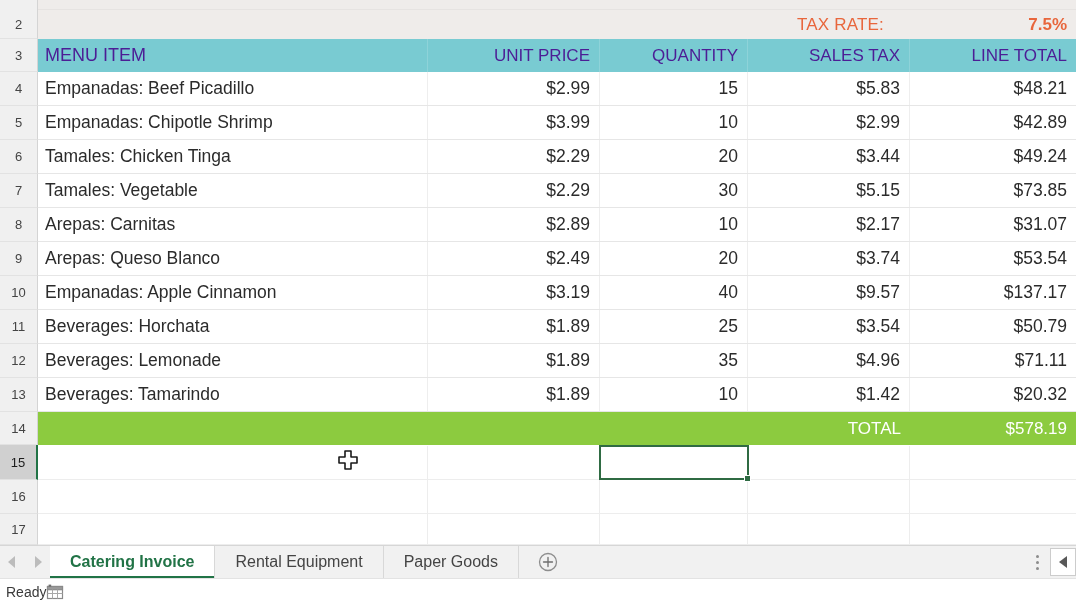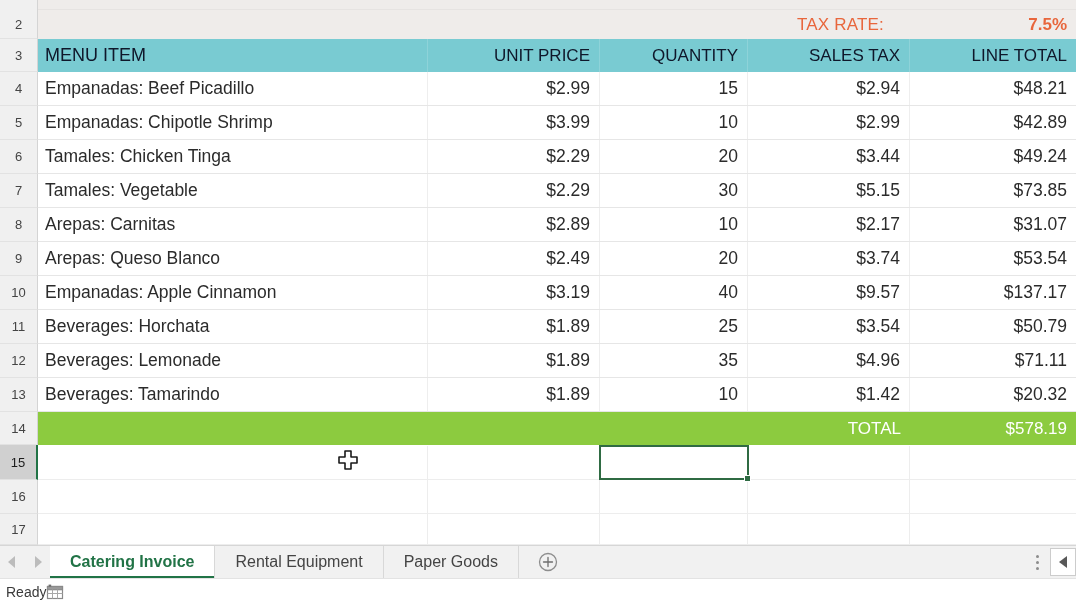--- a/index.html
+++ b/index.html
@@ -86,21 +86,21 @@
     padding-right: 9px;
     color: #e8663c;
     font-size: 17px;
     font-weight: bold;
   }
 
   
   #row3 {
     top: 39px; height: 33px;
     background: #79cbd2;
-    color: #0f172a;
+    color: #4c1d95;
     font-size: 17px;
   }
   #row3 .c-item { font-size: 18px; }
   #row3 > div { border-right: 1px solid #8ed3d9; height: 33px; display: flex; align-items: center; }
   #row3 > div:last-child { border-right: none; }
   #row3 .c-item { justify-content: flex-start; }
   #row3 .c-price, #row3 .c-qty, #row3 .c-tax, #row3 .c-total { justify-content: flex-end; }
 
   
   .drow {
@@ -362,21 +362,21 @@
       <div class="c-price">UNIT PRICE</div>
       <div class="c-qty">QUANTITY</div>
       <div class="c-tax">SALES TAX</div>
       <div class="c-total">LINE TOTAL</div>
     </div>
 
     <div class="row drow" style="top:72px;">
       <div class="c-item">Empanadas: Beef Picadillo</div>
       <div class="c-price">$2.99</div>
       <div class="c-qty">15</div>
-      <div class="c-tax">$2.94</div>
+      <div class="c-tax">$5.83</div>
       <div class="c-total">$48.21</div>
     </div>
     <div class="row drow" style="top:106px;">
       <div class="c-item">Empanadas: Chipotle Shrimp</div>
       <div class="c-price">$3.99</div>
       <div class="c-qty">10</div>
       <div class="c-tax">$2.99</div>
       <div class="c-total">$42.89</div>
     </div>
     <div class="row drow" style="top:140px;">

